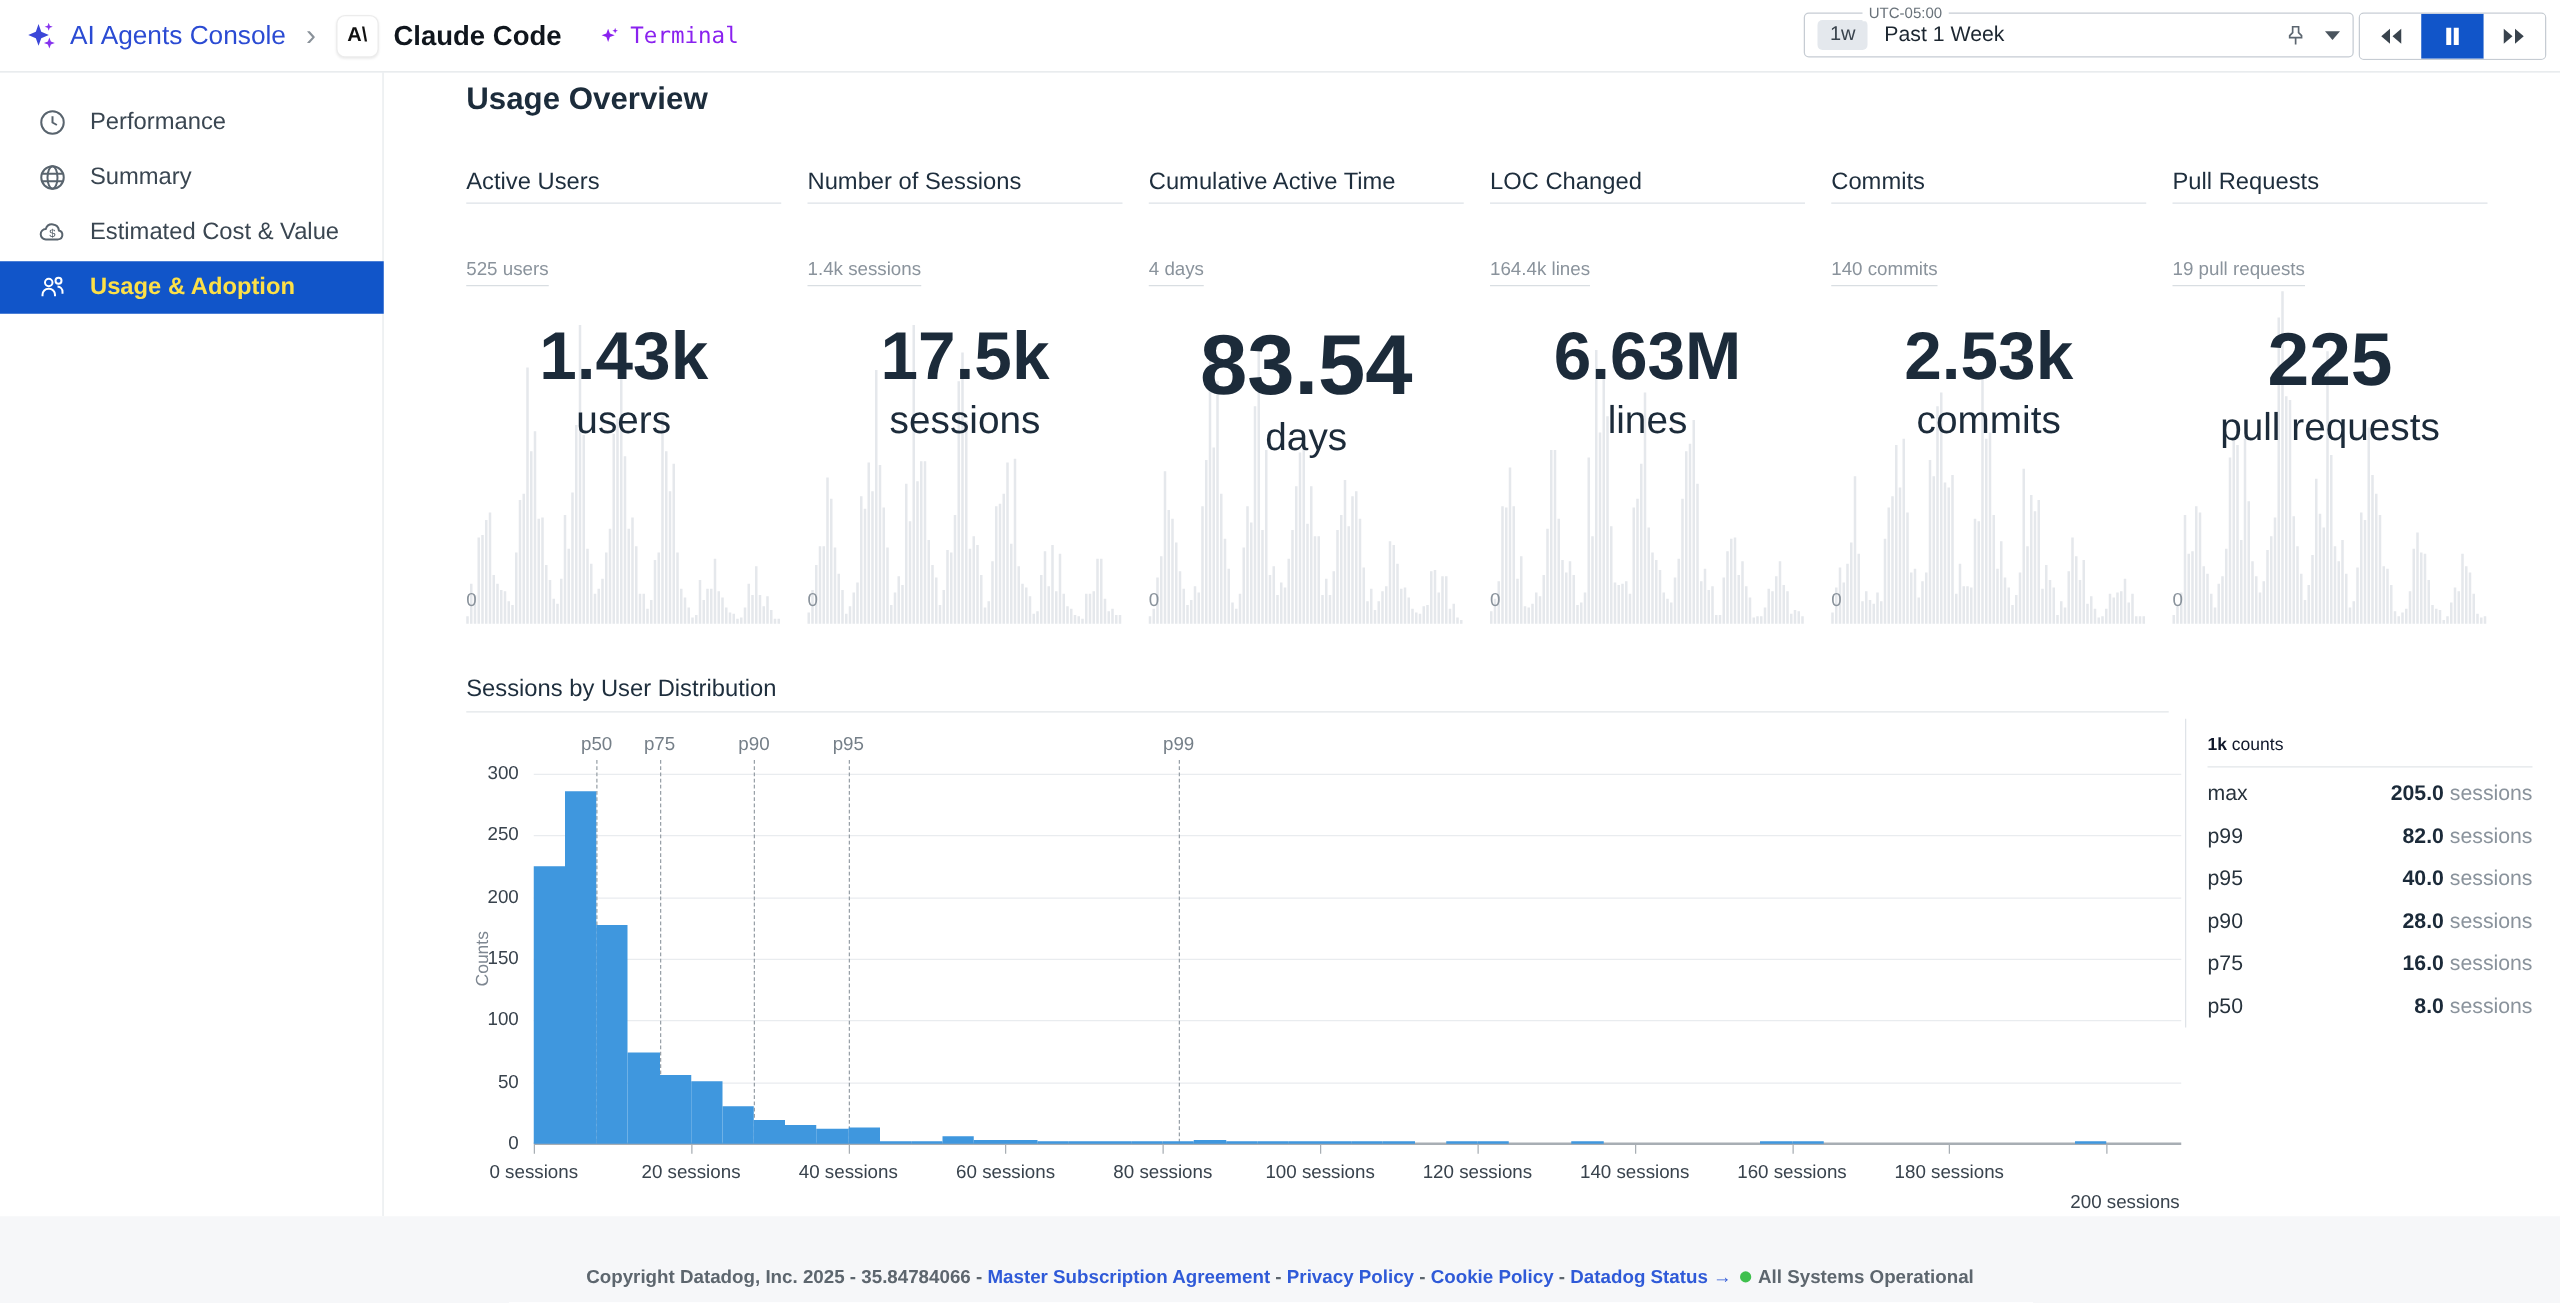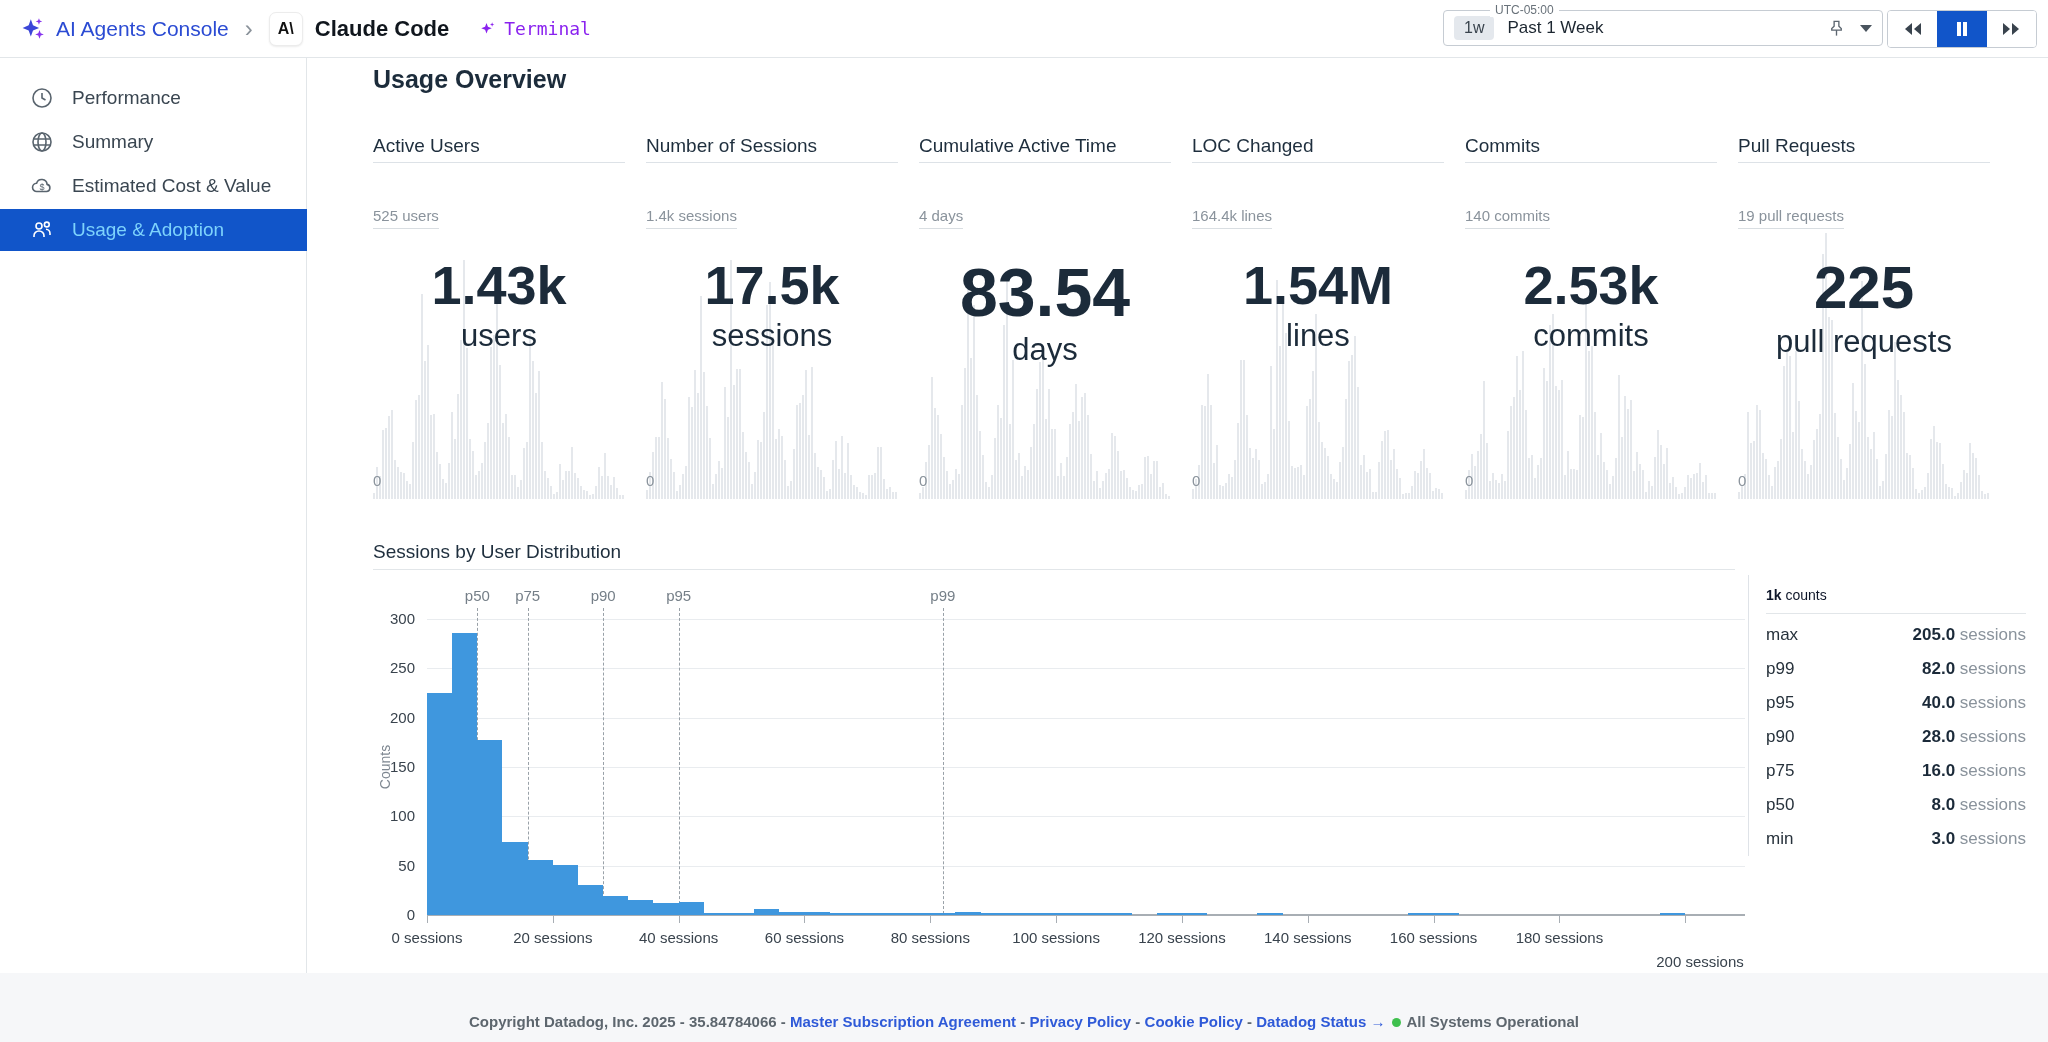--- a/index.html
+++ b/index.html
@@ -36,21 +36,21 @@
 
   
   #sidebar{position:absolute;left:0;top:57px;width:307px;height:916px;background:#fff;
            border-right:1px solid #e2e6e9;box-sizing:border-box;}
   #sidebar nav{padding-top:20px;}
   .s-item{height:42px;margin-bottom:2px;display:flex;align-items:center;padding-left:30px;
           font-size:19px;color:#3a4651;cursor:pointer;box-sizing:border-box;}
   .s-item .s-icon{width:24px;height:24px;margin-right:18px;display:inline-flex;}
   .s-item svg{width:24px;height:24px;stroke:#59646e;fill:none;stroke-width:1.6;}
   .s-item svg text{stroke:none;fill:#59646e;}
-  .s-item.selected{background:#1155c9;color:#7dd3fc;border-radius:0 8px 8px 0;width:344px;}
+  .s-item.selected{background:#1155c9;color:#fde047;border-radius:0 8px 8px 0;width:344px;font-weight:bold;}
   .s-item.selected svg{stroke:#fff;}
 
   
   #content{position:absolute;left:307px;top:57px;width:1741px;height:916px;background:#fff;}
   #overview-title{position:absolute;left:66px;top:8px;margin:0;font-size:25px;font-weight:600;color:#1c2c3b;}
 
   #cards{position:absolute;left:66px;top:78px;width:1617px;height:370px;}
   .card{position:absolute;top:0;width:252px;cursor:pointer;}
   .card-title{font-size:19px;color:#1e2e3d;height:27px;}
   .card-hr{border-bottom:1px solid #dde2e7;}
@@ -594,21 +594,21 @@
               <i class="sbar" style="left: 234px; height: 31px;"></i>
               <i class="sbar" style="left: 237px; height: 26px;"></i>
               <i class="sbar" style="left: 240px; height: 8px;"></i>
               <i class="sbar" style="left: 243px; height: 11px;"></i>
               <i class="sbar" style="left: 246px; height: 10px;"></i>
               <i class="sbar" style="left: 249px; height: 6px;"></i>
             </div>
             <div class="axis-max">164.4k lines</div>
             <div class="axis-zero">0</div>
             <div class="metric">
-              <div class="num" style="font-size: 54px; line-height: 56px;">1.54M</div>
+              <div class="num" style="font-size: 54px; line-height: 56px;">6.63M</div>
               <div class="unit">lines</div>
             </div>
           </div>
         </div>
         <div class="card" style="left: 1092px;">
           <div class="card-title">Commits</div>
           <div class="card-hr"></div>
           <div class="card-body">
             <div class="spark">
               <i class="sbar" style="left: 0px; height: 9px;"></i>
@@ -911,24 +911,20 @@
             <span class="pv"><b>28.0</b><span class="pu"> sessions</span></span>
           </div>
           <div class="prow">
             <span class="pl">p75</span>
             <span class="pv"><b>16.0</b><span class="pu"> sessions</span></span>
           </div>
           <div class="prow">
             <span class="pl">p50</span>
             <span class="pv"><b>8.0</b><span class="pu"> sessions</span></span>
           </div>
-          <div class="prow">
-            <span class="pl">min</span>
-            <span class="pv"><b>3.0</b><span class="pu"> sessions</span></span>
-          </div>
         </div>
     </aside>
   </main>
 
   <footer id="footer">
     <div id="footer-line">
       <span>Copyright Datadog, Inc. 2025 - 35.84784066</span><span id="footer-links"><span> - </span><a>Master Subscription Agreement</a><span> - </span><a>Privacy Policy</a><span> - </span><a>Cookie Policy</a><span> - </span><a>Datadog Status</a></span><span class="f-arrow"> →</span><span class="status-dot"></span><span>All Systems Operational</span>
     </div>
   </footer>
 

